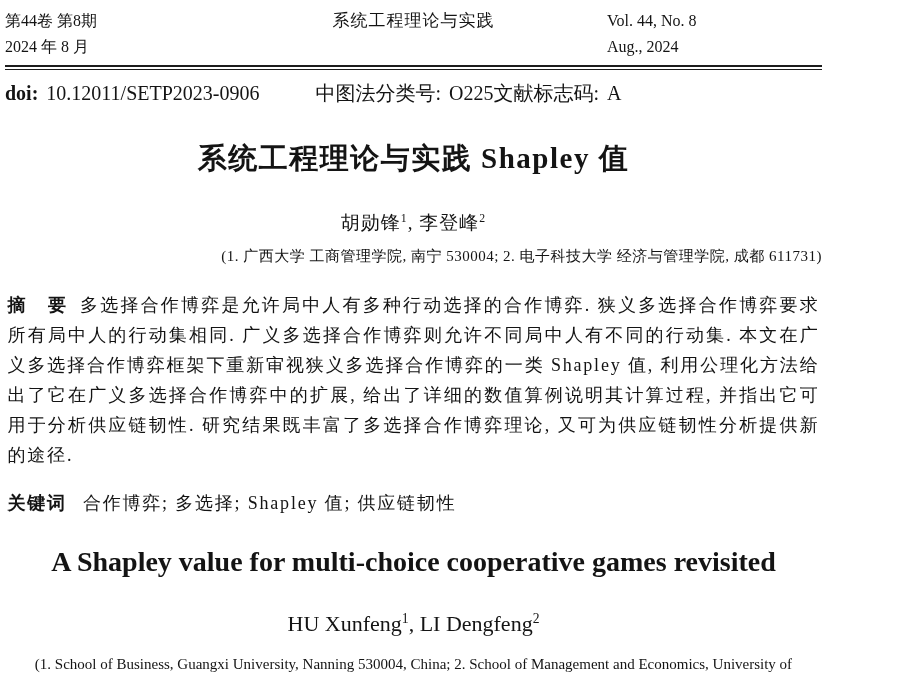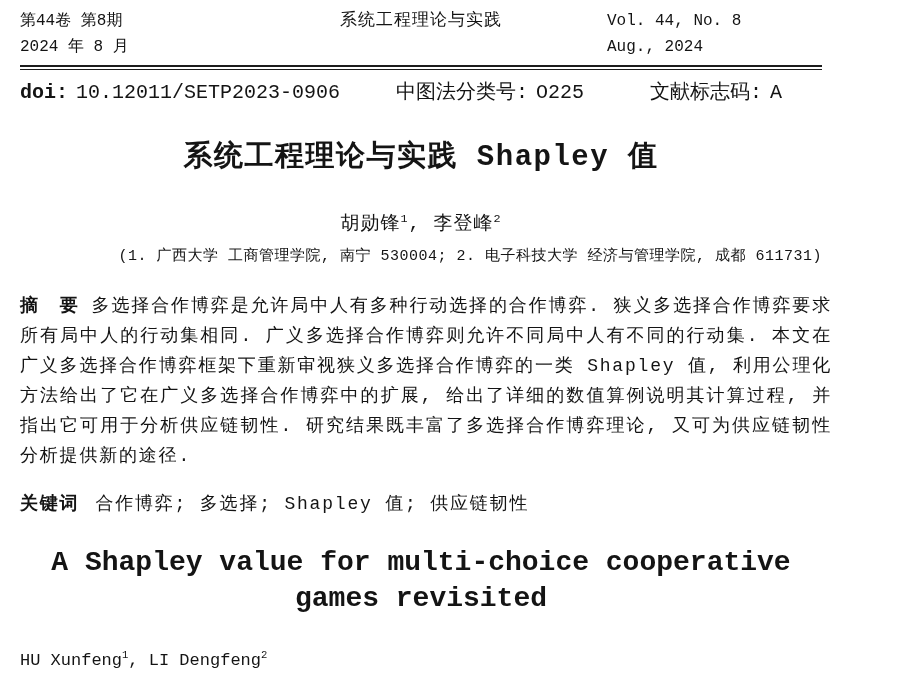--- a/index.html
+++ b/index.html
@@ -1,21 +1,21 @@
 <!DOCTYPE html>
 <html><head>
 <meta charset="utf-8">
 <title>SETP Paper Page</title>
 <style>
   html,body { margin:0; padding:0; background:#ffffff; }
   .page {
     width:834px; height:673px; box-sizing:border-box;
     background:#ffffff; color:#141414;
-    font-family:Liberation Mono, monospace;
-    padding:8px 12px 0 20px; overflow:hidden; position:relative;
+    font-family:Liberation Serif, serif;
+    padding:8px 12px 0 5px; overflow:hidden; position:relative;
   }
 
   
   .header-grid { display:flex; justify-content:space-between; align-items:flex-start; }
   .hcol { line-height:26px; font-size:16px; white-space:nowrap; }
   .hcol.left  { width:215px; text-align:left; }
   .hcol.center{ flex:1; text-align:center; }
   .hcol.right { width:215px; }
   .jname-cn { font-size:17px; letter-spacing:1px; }
   .jname-en { font-size:16px; }
@@ -23,21 +23,21 @@
   .double-rule {
     margin-top:5px; height:2px;
     border-top:2px solid #1d1d1d; border-bottom:1px solid #1d1d1d;
   }
 
   
   .meta-row { display:flex; margin-top:12px; font-size:20px; line-height:22px; white-space:nowrap; }
   .meta-row .label { margin-right:8px; }
   .meta-doi .label { font-weight:bold; }
   .meta-clc  { margin-left:56px; }
-  .meta-code { margin-left:66px; }
+  .meta-code { }
 
   
   .title-cn {
     margin-top:34px; text-align:center;
     font-size:29px; font-weight:bold; letter-spacing:1.5px; line-height:40px;
   }
   .authors-cn { margin-top:28px; text-align:center; font-size:19px; line-height:26px; letter-spacing:1px; }
   sup { font-size:0.62em; }
   .affil-cn { margin-top:10px; text-align:right; font-size:15px; line-height:20px; letter-spacing:0.5px; }
 
@@ -49,21 +49,21 @@
   }
   .abstract .label { font-weight:bold; margin-right:12px; }
   .keywords {
     width:812px; margin:18px auto 0 auto;
     font-size:18px; line-height:30px; letter-spacing:1.8px;
   }
   .keywords .label { font-weight:bold; margin-right:16px; }
 
   
   .title-en { margin-top:26px; text-align:center; font-size:28px; font-weight:bold; line-height:36px; }
-  .authors-en { margin-top:26px; text-align:left; font-size:17px; line-height:24px; }
+  .authors-en { margin-top:26px; text-align:center; font-size:22px; line-height:24px; }
   .affil-en { margin-top:16px; text-align:center; font-size:15px; line-height:25px; }
 </style>
 </head>
 <body>
 
 <div class="page">
 
   <div class="header-grid">
     <div class="hcol left">
       <div>第44卷 第8期</div>

